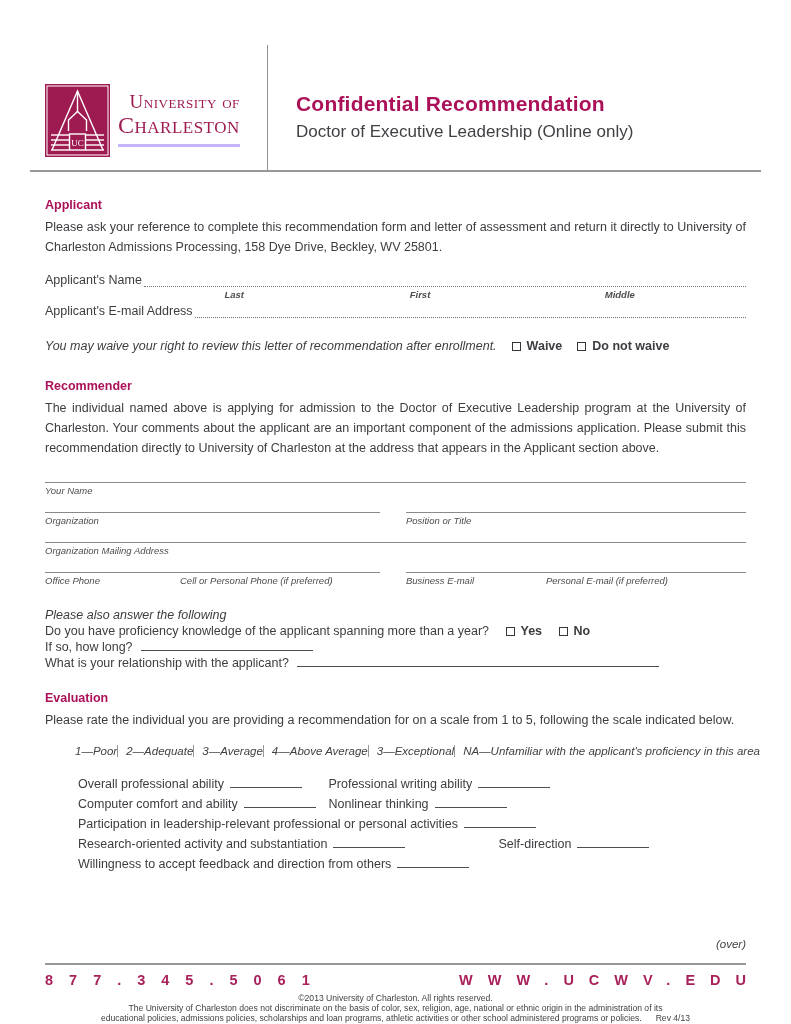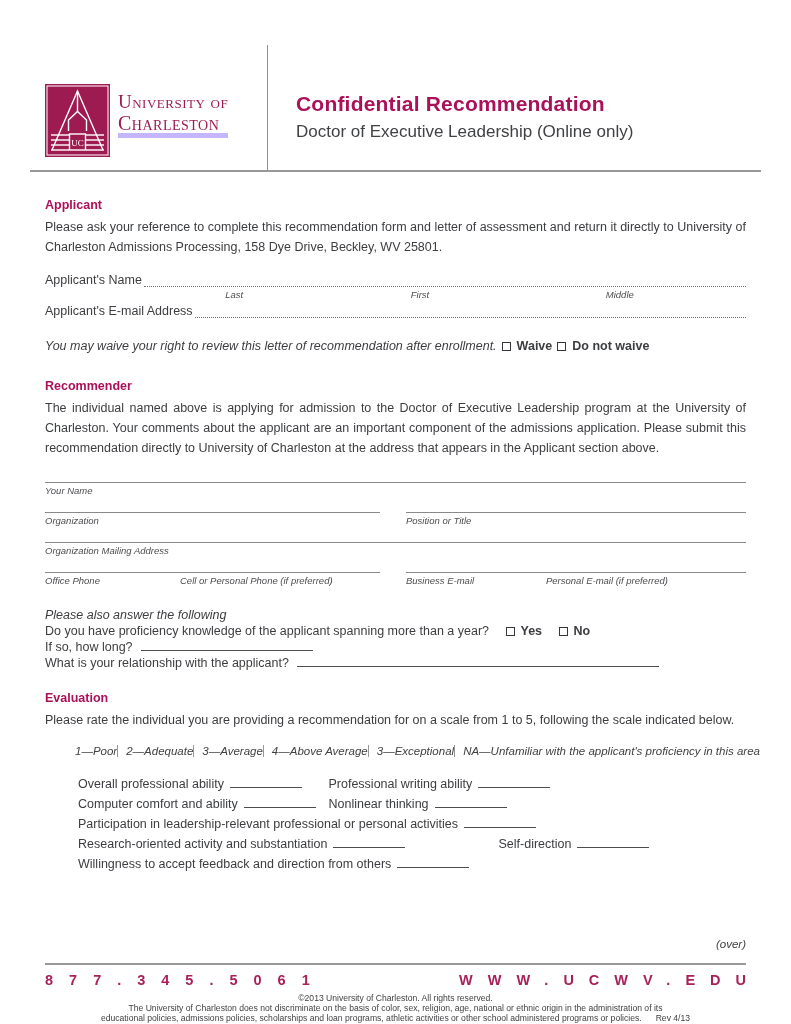--- a/index.html
+++ b/index.html
@@ -10,42 +10,42 @@
     color: #3c3d40; font-size: 12.5px; position: relative;
   }
   .page { width: 791px; height: 1024px; padding: 45px 45px 0 45px; position: relative; }
 
   
   .header { display: flex; height: 125px; }
   .header-left { width: 222px; display: flex; padding-top: 39px; }
   .logo-box { width: 65px; height: 73px; flex: 0 0 65px; }
   .wordmark { margin: 8px 0 0 8px; font-family: "Liberation Serif", "DejaVu Serif", serif; color: #9e1b52; font-variant: small-caps; line-height: 1; }
   .wordmark-line1 { font-size: 19px; letter-spacing: 0.5px; text-align: right; }
-  .wordmark-line2 { font-size: 20px; letter-spacing: 0.5px; margin-top: 2px; border-bottom: 5px solid #c4b5fd; padding-bottom: 0; }
+  .wordmark-line2 { font-size: 24px; letter-spacing: 0.5px; margin-top: 2px; border-bottom: 3px solid #c4b5fd; padding-bottom: 7px; }
   .header-divider { width: 1px; background: #8f9092; height: 125px; }
   .header-right { padding: 47px 0 0 28px; }
   .doc-title { color: #ab1159; font-size: 21px; font-weight: bold; letter-spacing: 0.2px; }
   .doc-subtitle { color: #404144; font-size: 17px; margin-top: 6px; }
   .top-rule { height: 2px; background: #98989a; margin: 0 -15px; }
 
   
   .section-heading { color: #ab1159; font-weight: bold; font-size: 12.5px; margin-top: 26px; }
   .para { text-align: justify; line-height: 20px; margin-top: 5px; }
 
   
   .field-line { display: flex; align-items: flex-end; margin-top: 15px; }
   .field-line .lbl { white-space: nowrap; padding-right: 2px; }
   .dotline { flex: 1 1 auto; border-bottom: 1px dotted #6f7072; height: 15px; }
-  .sublabels { position: relative; height: 15px; font-style: italic; font-size: 9.5px; color: #4c4d50; }
+  .sublabels { position: relative; height: 15px; font-style: italic; font-size: 9.5px; color: #4c4d50; font-weight: bold; }
   .sublabels span { position: absolute; transform: translateX(-50%); top: 2px; }
   .sub-last { left: 27%; } .sub-first { left: 53.5%; } .sub-middle { left: 82%; }
 
   .waive-row { margin-top: 21px; display: flex; align-items: center; }
   .waive-text { font-style: italic; }
-  .cb-option { font-weight: bold; margin-left: 5px; white-space: nowrap; }
+  .cb-option { font-weight: bold; margin-left: 15px; white-space: nowrap; }
   .cb { display: inline-block; width: 9px; height: 9px; border: 1.5px solid #35363a; margin-right: 6px; vertical-align: -1px; background: #fff; }
 
   
   .form-area { margin-top: 24px; }
   .frow { margin-bottom: 17px; }
   .fcell { border-top: 1.5px solid #88898b; position: relative; height: 13px; }
   .fcell .flabel { font-style: italic; font-size: 9.5px; color: #4c4d50; position: absolute; top: 2px; left: 0; white-space: nowrap; }
   .fcell .flabel.pos2l { left: 135px; }
   .fcell .flabel.pos2r { left: 140px; }
   .frow-split { display: flex; }

